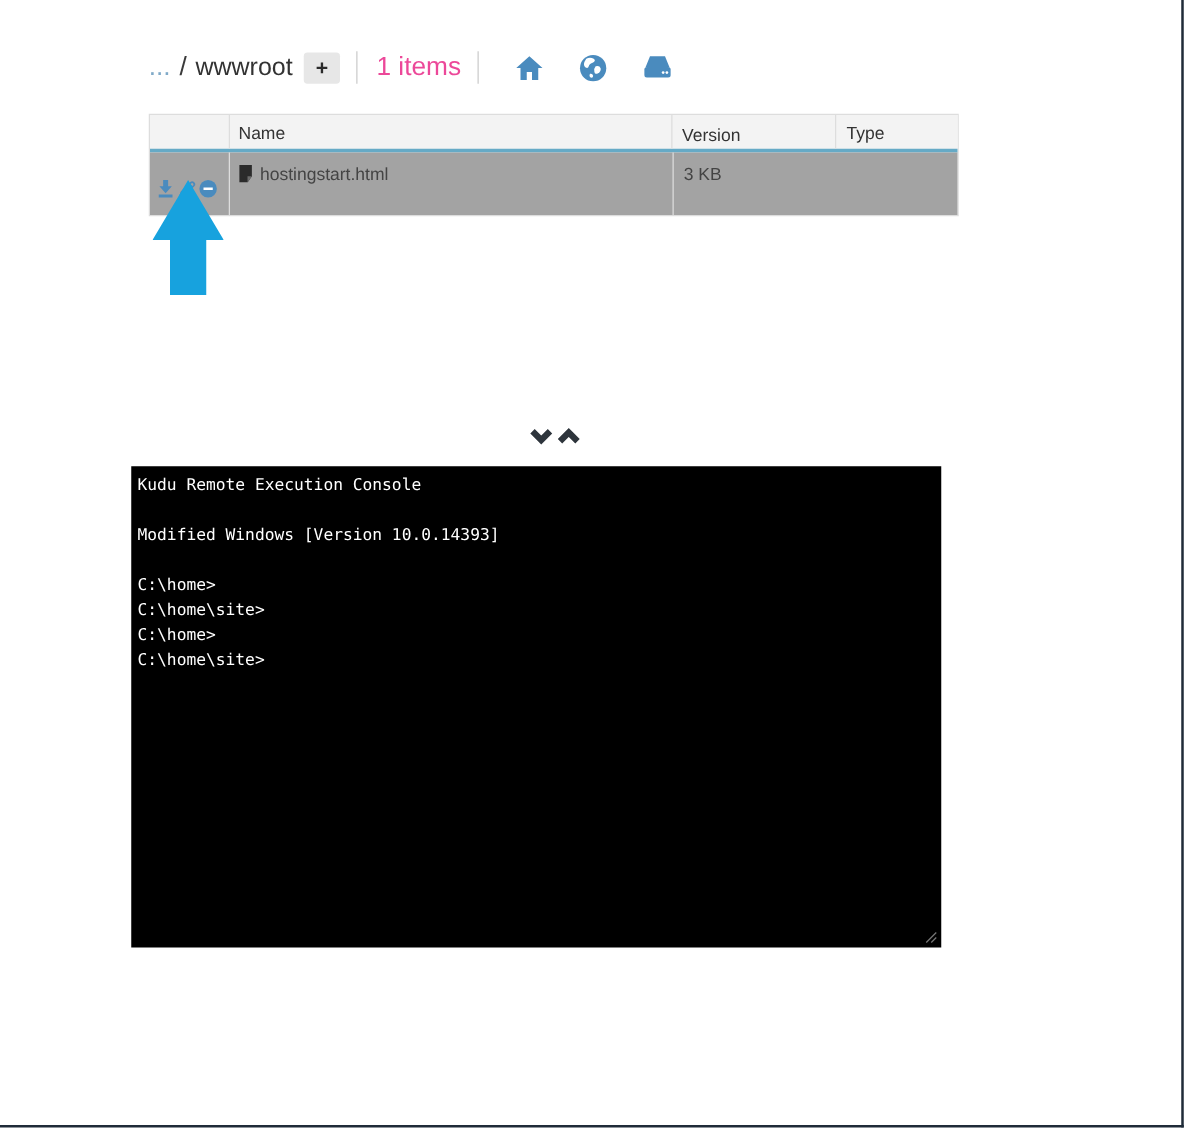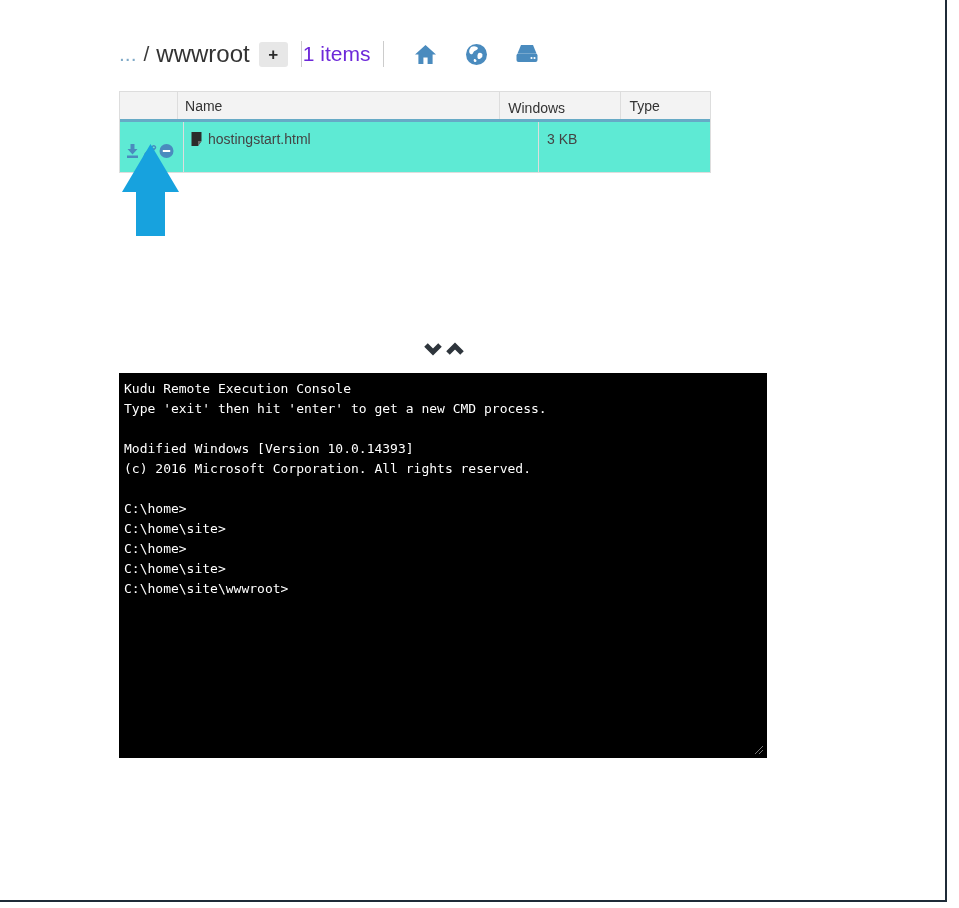--- a/index.html
+++ b/index.html
@@ -11,63 +11,63 @@
     border-bottom:2px solid var(--window-border,#1f2b38);
   }
 
   
   .breadcrumb-bar {
     position:absolute; left:119px; top:38px; height:32px;
     display:flex; align-items:center;
   }
   .crumb-ellipsis { color:var(--link-muted,#80aac8); font-size:21px; cursor:pointer; }
   .crumb-sep { color:#3a3a3a; font-size:21px; margin:0 7px; }
-  .crumb-current { color:#333; font-size:24px; }
+  .crumb-current { color:#333; font-size:20px; }
   .add-btn {
     margin-left:9px; width:29px; height:25px; border:none; border-radius:3px;
     background:#e7e7e7; color:#2b2b2b; font-size:17px; font-weight:bold;
     line-height:23px; text-align:center; cursor:pointer; font-family:"Liberation Sans",sans-serif;
   }
   .vsep { width:1px; height:26px; background:#ccc; margin-left:13px; }
-  .items-count { color:#6d28d9; font-size:21px; margin-left:1px; }
+  .items-count { color:#ec4899; font-size:21px; margin-left:15px; }
   .nav-icons { display:flex; align-items:center; margin-left:29px; }
   .nav-icon { width:24px; height:24px; margin-right:27px; cursor:pointer; display:inline-flex; align-items:center; justify-content:center; }
   .nav-icon svg { display:block; }
 
   
   .file-table {
-    position:absolute; left:119px; top:91px; width:592px;
+    position:absolute; left:119px; top:91px; width:648px;
     border:1px solid var(--border-gray,#ddd); font-size:14px; color:#333;
   }
   .thead {
     display:flex; height:30px; background:var(--header-bg,#f3f3f3);
     border-bottom:3px solid var(--header-border,#66aac6);
   }
   .th { padding-top:6px; }
-  .trow { display:flex; height:50px; background:#5eead4; }
+  .trow { display:flex; height:50px; background:#a3a3a3; }
   .td { padding-top:9px; color:#444; }
   .actions-col  { width:64px;  border-right:1px solid var(--border-gray,#ddd); }
   .name-col     { width:355px; border-right:1px solid var(--border-gray,#ddd); padding-left:7px; }
   .modified-col { width:132px; border-right:1px solid var(--border-gray,#ddd); padding-left:8px; padding-right:8px; line-height:20px; }
   .size-col     { width:97px;  padding-left:8px; }
   .row-actions { display:flex; align-items:center; padding:7px 0 0 5px; }
   .row-actions .action-icon { width:15px; height:16px; margin-right:2px; cursor:pointer; }
   .name-cell-inner { display:flex; align-items:flex-start; }
   .file-glyph { margin:1px 6px 0 0; }
 
   
   .annotation-arrow { position:absolute; left:122px; top:144px; pointer-events:none; }
 
   
   .console-toggles { position:absolute; left:423px; top:340px; display:flex; }
   .console-toggle { width:22px; height:18px; cursor:pointer; }
 
   
   .console {
-    position:absolute; left:119px; top:373px; width:648px; height:385px;
+    position:absolute; left:105px; top:373px; width:648px; height:385px;
     background:var(--console-bg,#000); color:var(--console-fg,#fff);
     font-family:"DejaVu Sans Mono", monospace; font-size:13px; line-height:20px;
     padding:6px 8px 0 5px; cursor:text; overflow:hidden;
   }
   .console-line { min-height:20px; white-space:pre; }
   .console-grip { position:absolute; right:2px; bottom:2px; }
 </style>
 </head>
 <body>
 
@@ -103,21 +103,21 @@
           <circle cx="19.5" cy="14" r="1.1" fill="#fff"></circle>
         </svg>
       </span>
     </span>
   </div>
 
   <div class="file-table">
     <div class="thead">
       <div class="th actions-col"></div>
       <div class="th name-col">Name</div>
-      <div class="th modified-col">Windows</div>
+      <div class="th modified-col">Version</div>
       <div class="th size-col">Type</div>
     </div>
     <div class="trow">
       <div class="actions-col row-actions">
         <span class="action-icon">
           <svg width="15" height="16" viewBox="0 0 15 16">
             <path d="M5.5 1 H9.5 V6 H12.5 L7.5 11.5 L2.5 6 H5.5 Z" fill="#4a8bbe"></path>
             <path d="M2 12.5 H13 V15 H2 Z" fill="#4a8bbe"></path>
           </svg>
         </span>
@@ -160,29 +160,26 @@
     </span>
     <span class="console-toggle">
       <svg width="20" height="18" viewBox="0 0 20 18">
         <polyline points="3,13 10,6 17,13" fill="none" stroke="#2e353c" stroke-width="5"></polyline>
       </svg>
     </span>
   </div>
 
   <div class="console">
     <div class="console-line">Kudu Remote Execution Console</div>
-    <div class="console-line">Type 'exit' then hit 'enter' to get a new CMD process.</div>
     <div class="console-line"></div>
     <div class="console-line">Modified Windows [Version 10.0.14393]</div>
-    <div class="console-line">(c) 2016 Microsoft Corporation. All rights reserved.</div>
     <div class="console-line"></div>
     <div class="console-line">C:\home&gt;</div>
     <div class="console-line">C:\home\site&gt;</div>
     <div class="console-line">C:\home&gt;</div>
     <div class="console-line">C:\home\site&gt;</div>
-    <div class="console-line">C:\home\site\wwwroot&gt;</div>
     <svg class="console-grip" width="12" height="12" viewBox="0 0 12 12">
       <line x1="10" y1="2" x2="2" y2="10" stroke="#777" stroke-width="1"></line>
       <line x1="10" y1="6" x2="6" y2="10" stroke="#777" stroke-width="1"></line>
     </svg>
   </div>
 
 </div>
 
 </body></html>

